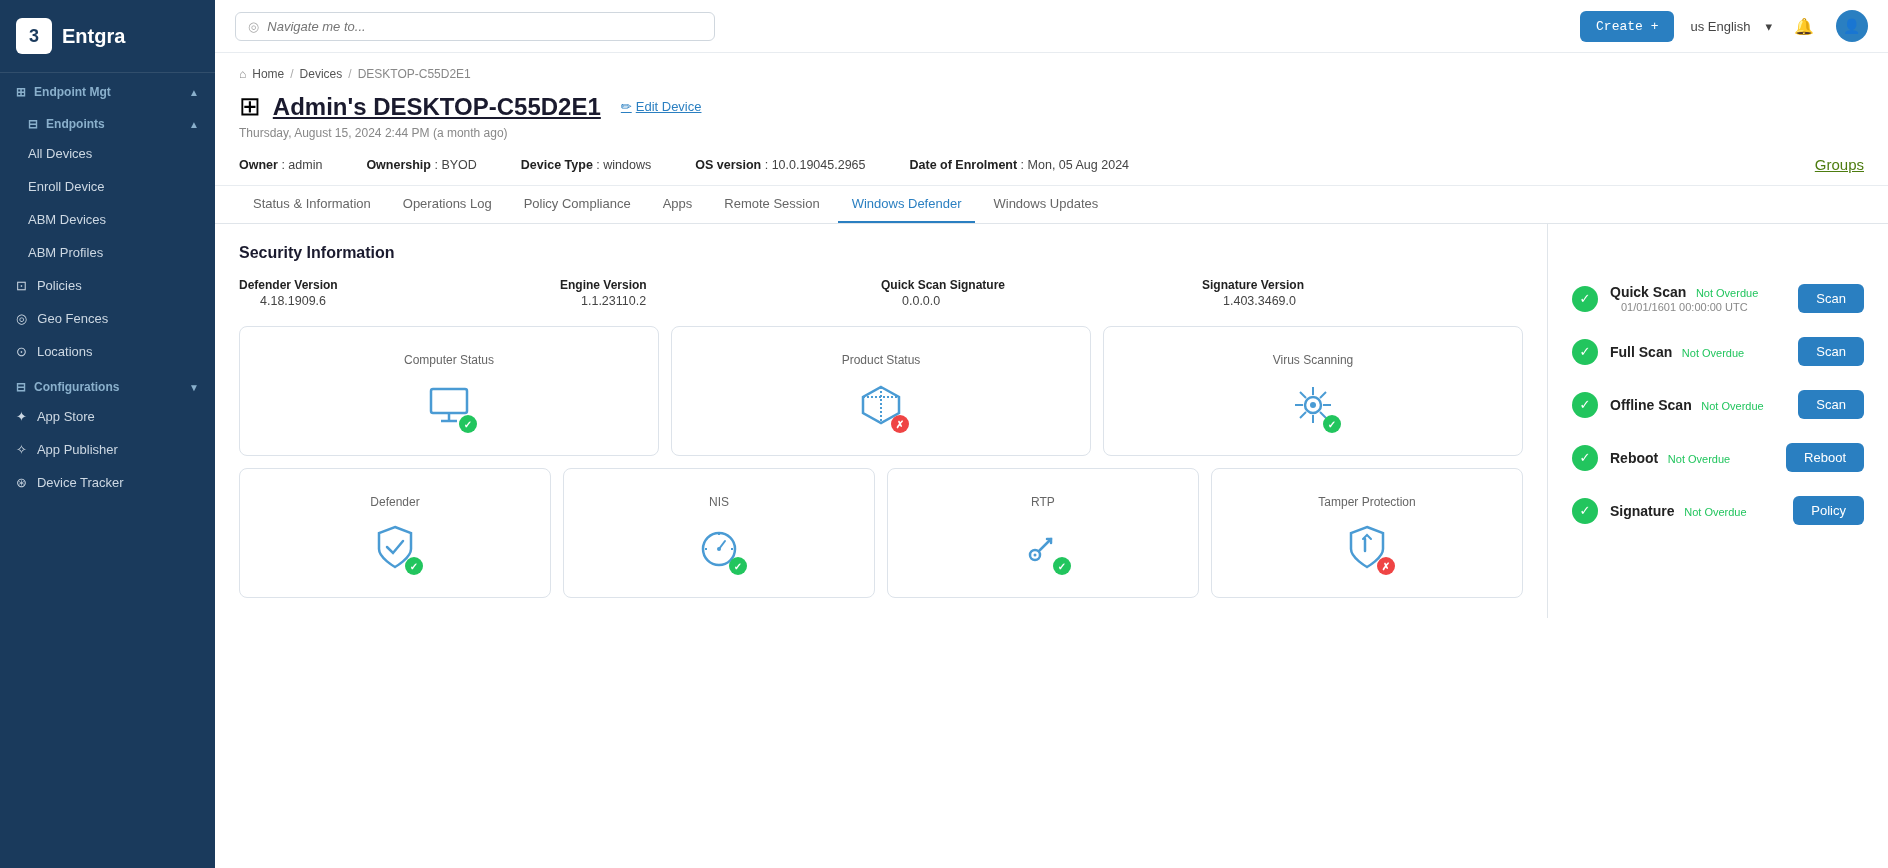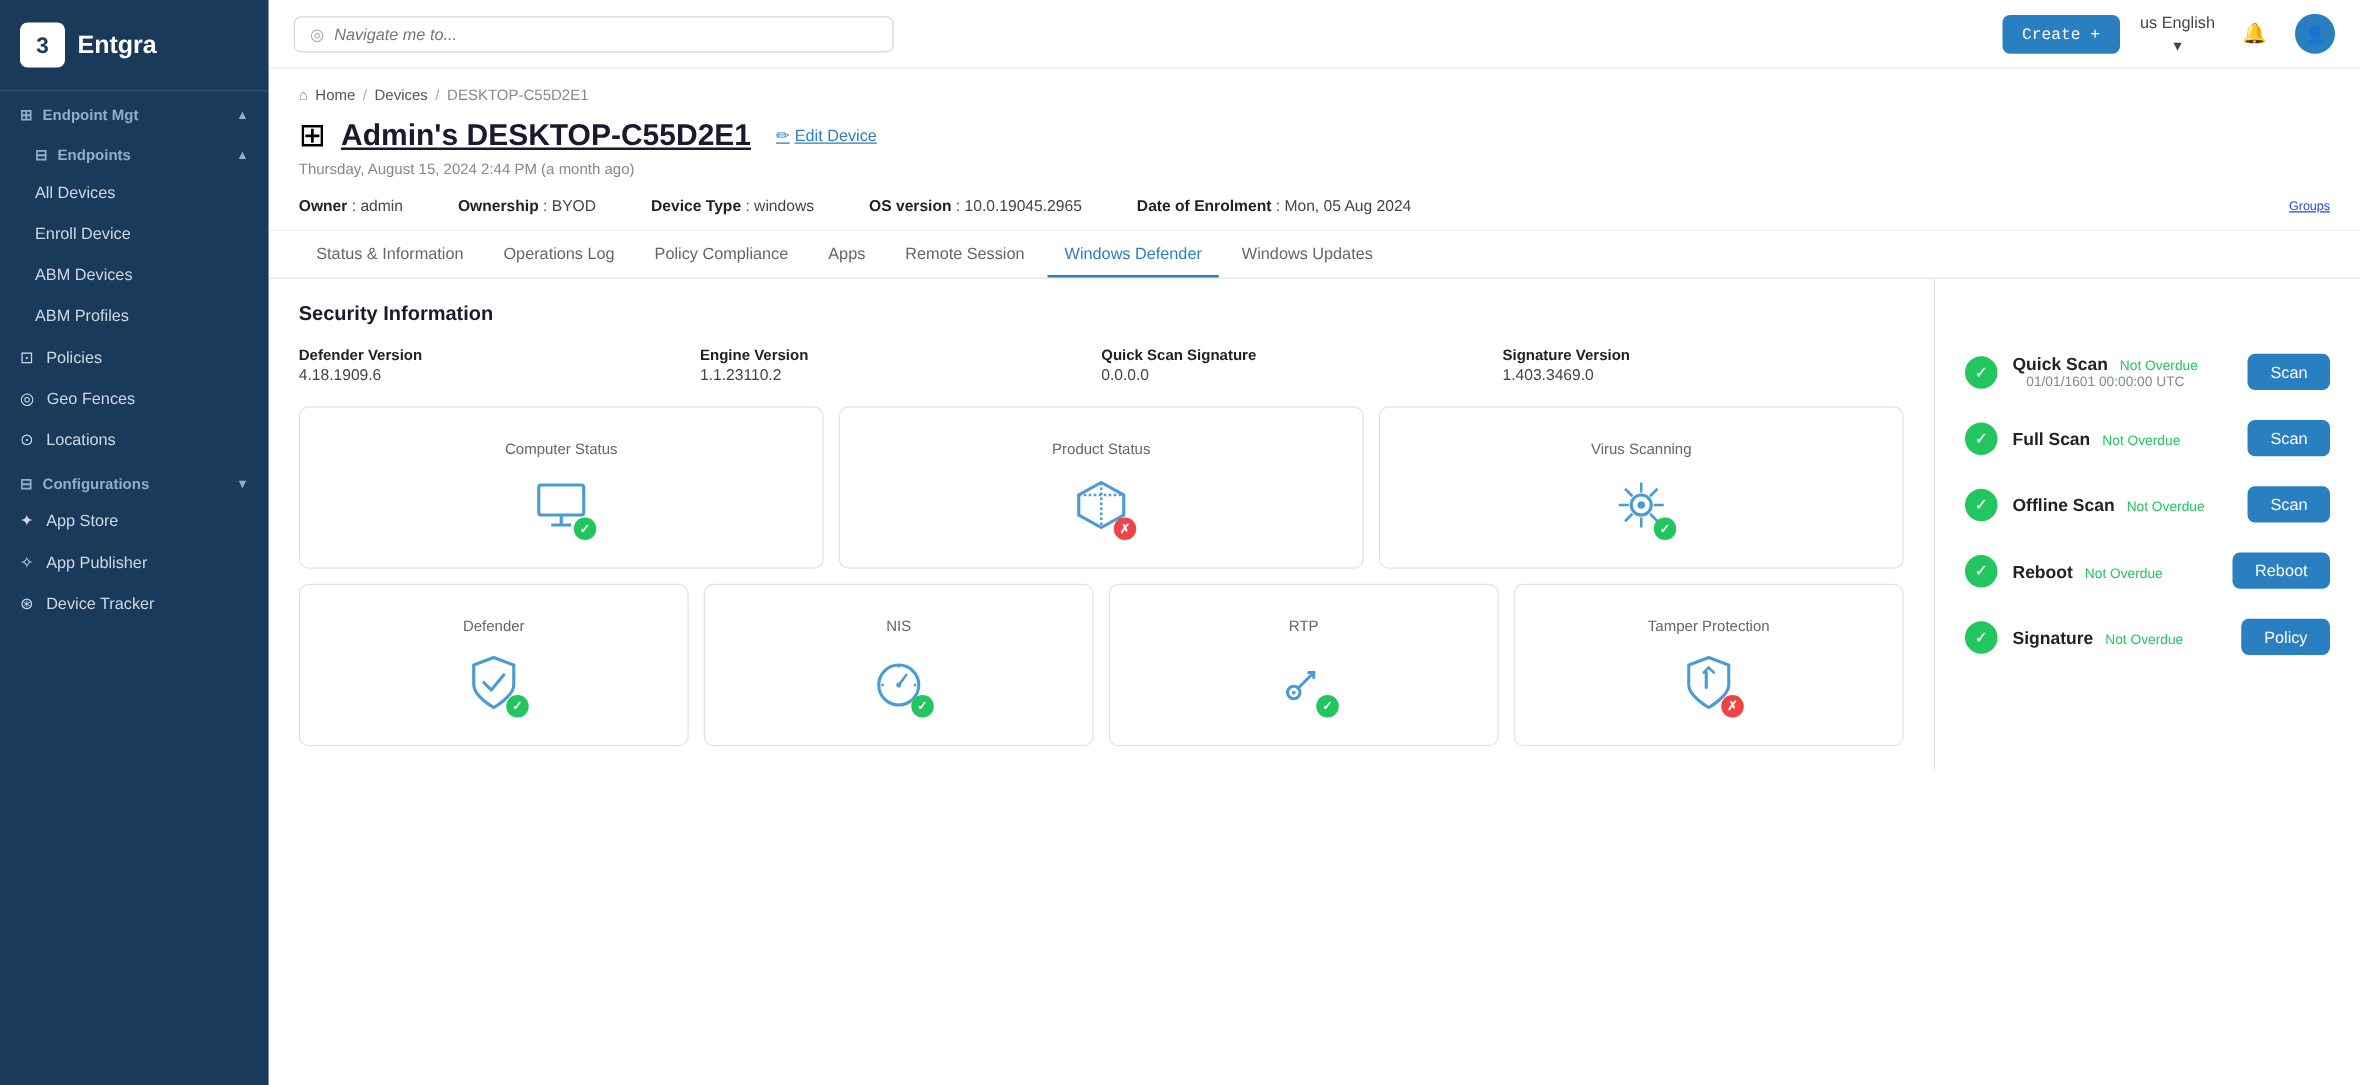--- a/index.html
+++ b/index.html
@@ -18,50 +18,50 @@
 
     
     .main { flex: 1; display: flex; flex-direction: column; overflow: hidden; background: white; }
 
     
     .topbar { display: flex; align-items: center; padding: 10px 20px; background: white; border-bottom: 1px solid #e8ecf0; gap: 12px; }
     .search-bar { display: flex; align-items: center; gap: 8px; border: 1px solid #d0d7de; border-radius: 6px; padding: 6px 12px; flex: 1; max-width: 480px; color: #888; }
     .search-bar input { border: none; outline: none; color: #555; font-size: 13px; width: 100%; background: transparent; font-style: italic; }
     .topbar-right { margin-left: auto; display: flex; align-items: center; gap: 16px; }
     .create-btn { background: #2a7fc1; color: white; border: none; border-radius: 6px; padding: 8px 16px; font-size: 13px; cursor: pointer; display: flex; align-items: center; gap: 6px; font-family: Liberation Mono, monospace; }
-    .lang-select { display: flex; align-items: center; gap: 4px; color: #444; font-size: 13px; cursor: pointer; flex-direction: column; }
+    .lang-select { display: flex; align-items: center; gap: 15px; color: #444; font-size: 13px; cursor: pointer; }
     .notif-icon { width: 32px; height: 32px; display: flex; align-items: center; justify-content: center; color: #555; cursor: pointer; font-size: 16px; }
     .avatar { width: 32px; height: 32px; background: #2a7fc1; border-radius: 50%; display: flex; align-items: center; justify-content: center; color: white; font-size: 14px; cursor: pointer; }
 
     
     .content { flex: 1; overflow-y: auto; padding: 0; }
     .breadcrumb { padding: 14px 24px 0; display: flex; align-items: center; gap: 6px; color: #888; font-size: 12px; }
     .breadcrumb a { color: #555; text-decoration: none; }
     .breadcrumb .sep { color: #aaa; }
     .page-header { padding: 10px 24px 0; display: flex; align-items: center; gap: 12px; }
     .windows-logo { font-size: 26px; }
     .page-title { font-size: 24px; font-weight: 600; color: #1a1a2e; text-decoration: underline; }
     .edit-link { color: #2a7fc1; font-size: 13px; cursor: pointer; display: flex; align-items: center; gap: 4px; margin-left: 8px; }
     .page-subtitle { padding: 4px 24px 10px; color: #888; font-size: 12px; }
     .device-meta { padding: 6px 24px 12px; display: flex; align-items: center; gap: 16px; flex-wrap: wrap; border-bottom: 1px solid #e8ecf0; }
     .meta-item { font-size: 12.5px; color: #444; margin-right: 28px; }
     .meta-item strong { color: #222; font-weight: 600; }
-    .meta-link { color: #1d4ed8; font-size: 10px; cursor: pointer; margin-left: auto; }
+    .meta-link { color: #4d7c0f; font-size: 15px; cursor: pointer; margin-left: auto; }
 
     
     .tabs { display: flex; padding: 0 24px; border-bottom: 1px solid #e0e5ea; gap: 4px; background: white; }
     .tab { padding: 10px 14px; font-size: 13px; color: #666; cursor: pointer; border-bottom: 2px solid transparent; }
     .tab.active { color: #2a7fc1; border-bottom: 2px solid #2a7fc1; font-weight: 500; }
     .section-title { font-size: 16px; font-weight: 700; color: #1a1a2e; margin-bottom: 16px; }
 
     
     .info-grid { display: grid; grid-template-columns: repeat(4, 1fr); gap: 0; margin-bottom: 18px; }
     .info-col { }
     .info-label { font-size: 12px; font-weight: 700; color: #222; margin-bottom: 2px; }
-    .info-value { font-size: 12.5px; color: #444; }
+    .info-value { font-size: 12.5px; color: #444; margin-left: 21px; }
 
     
     .cards-grid { display: grid; grid-template-columns: repeat(3, 1fr); gap: 12px; margin-bottom: 12px; }
     .cards-grid-4 { display: grid; grid-template-columns: repeat(4, 1fr); gap: 12px; }
     .status-card { border: 1px solid #dde3ea; border-radius: 8px; padding: 16px; display: flex; flex-direction: column; align-items: center; justify-content: center; min-height: 130px; background: white; position: relative; }
     .card-label { font-size: 12px; color: #666; margin-bottom: 14px; }
     .card-icon-wrap { position: relative; display: flex; align-items: center; justify-content: center; }
     .status-dot { position: absolute; bottom: -4px; right: -4px; width: 18px; height: 18px; border-radius: 50%; display: flex; align-items: center; justify-content: center; font-size: 10px; color: white; font-weight: 700; }
     .status-dot.green { background: #22c55e; }
     .status-dot.red { background: #ef4444; }

